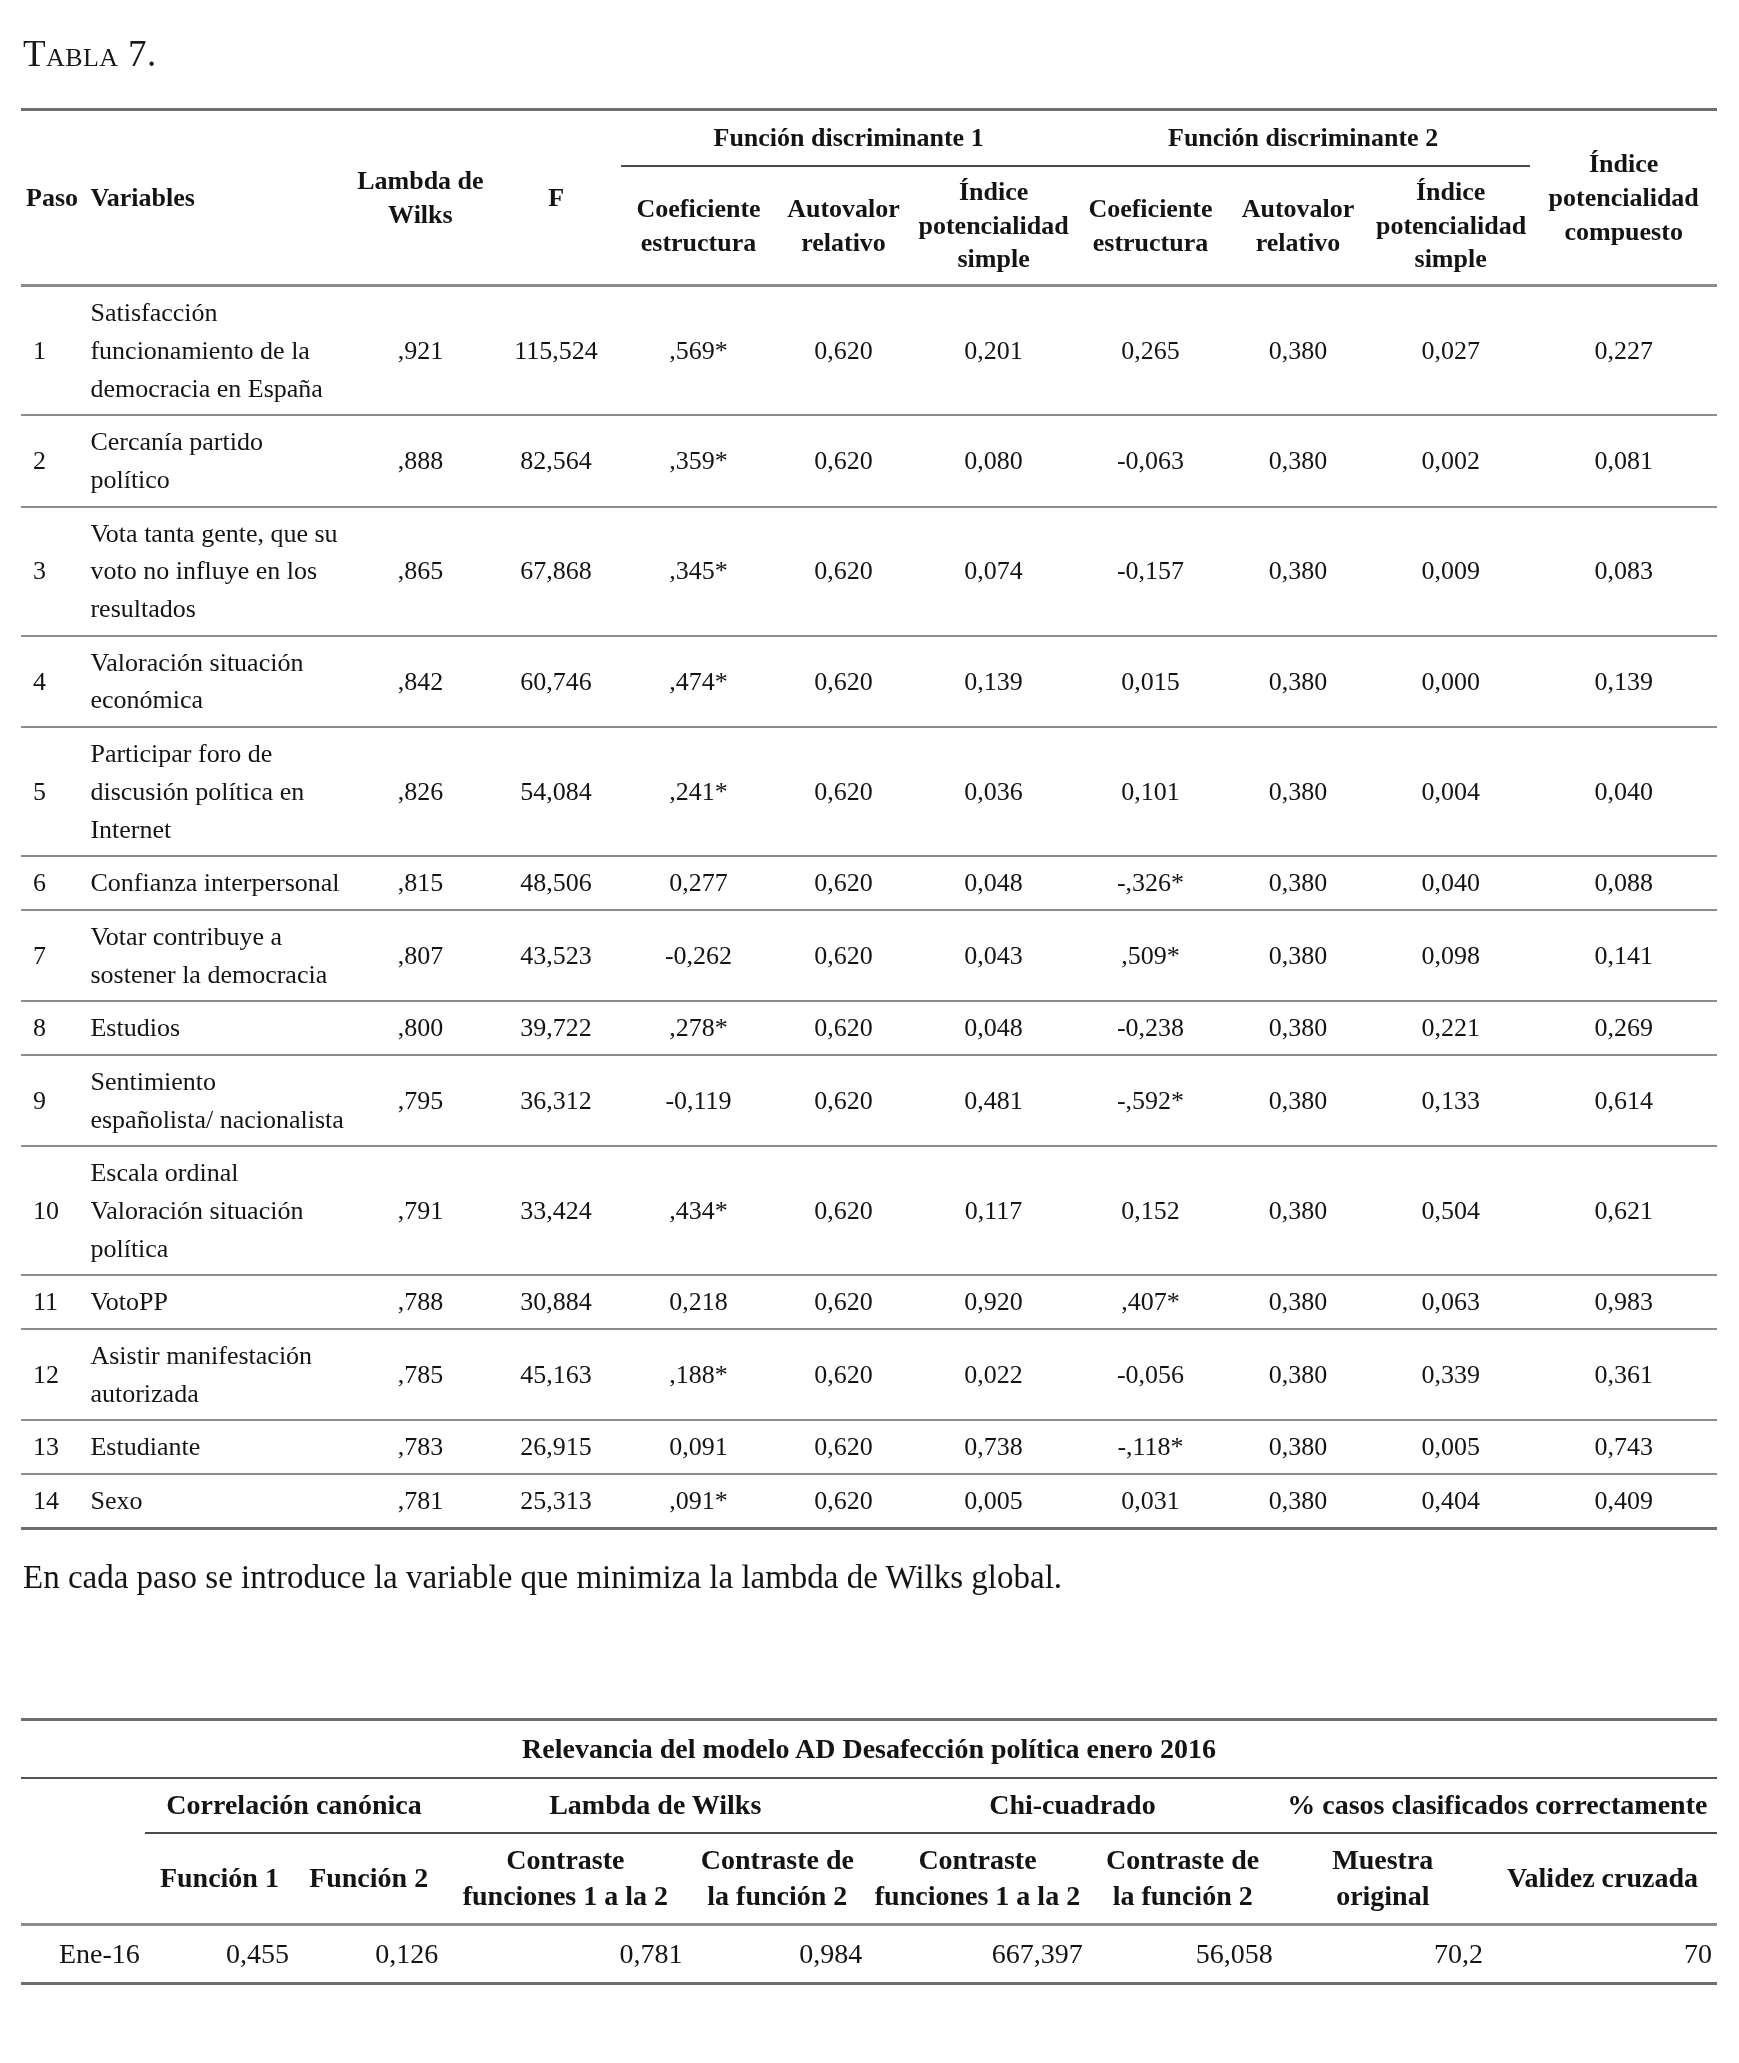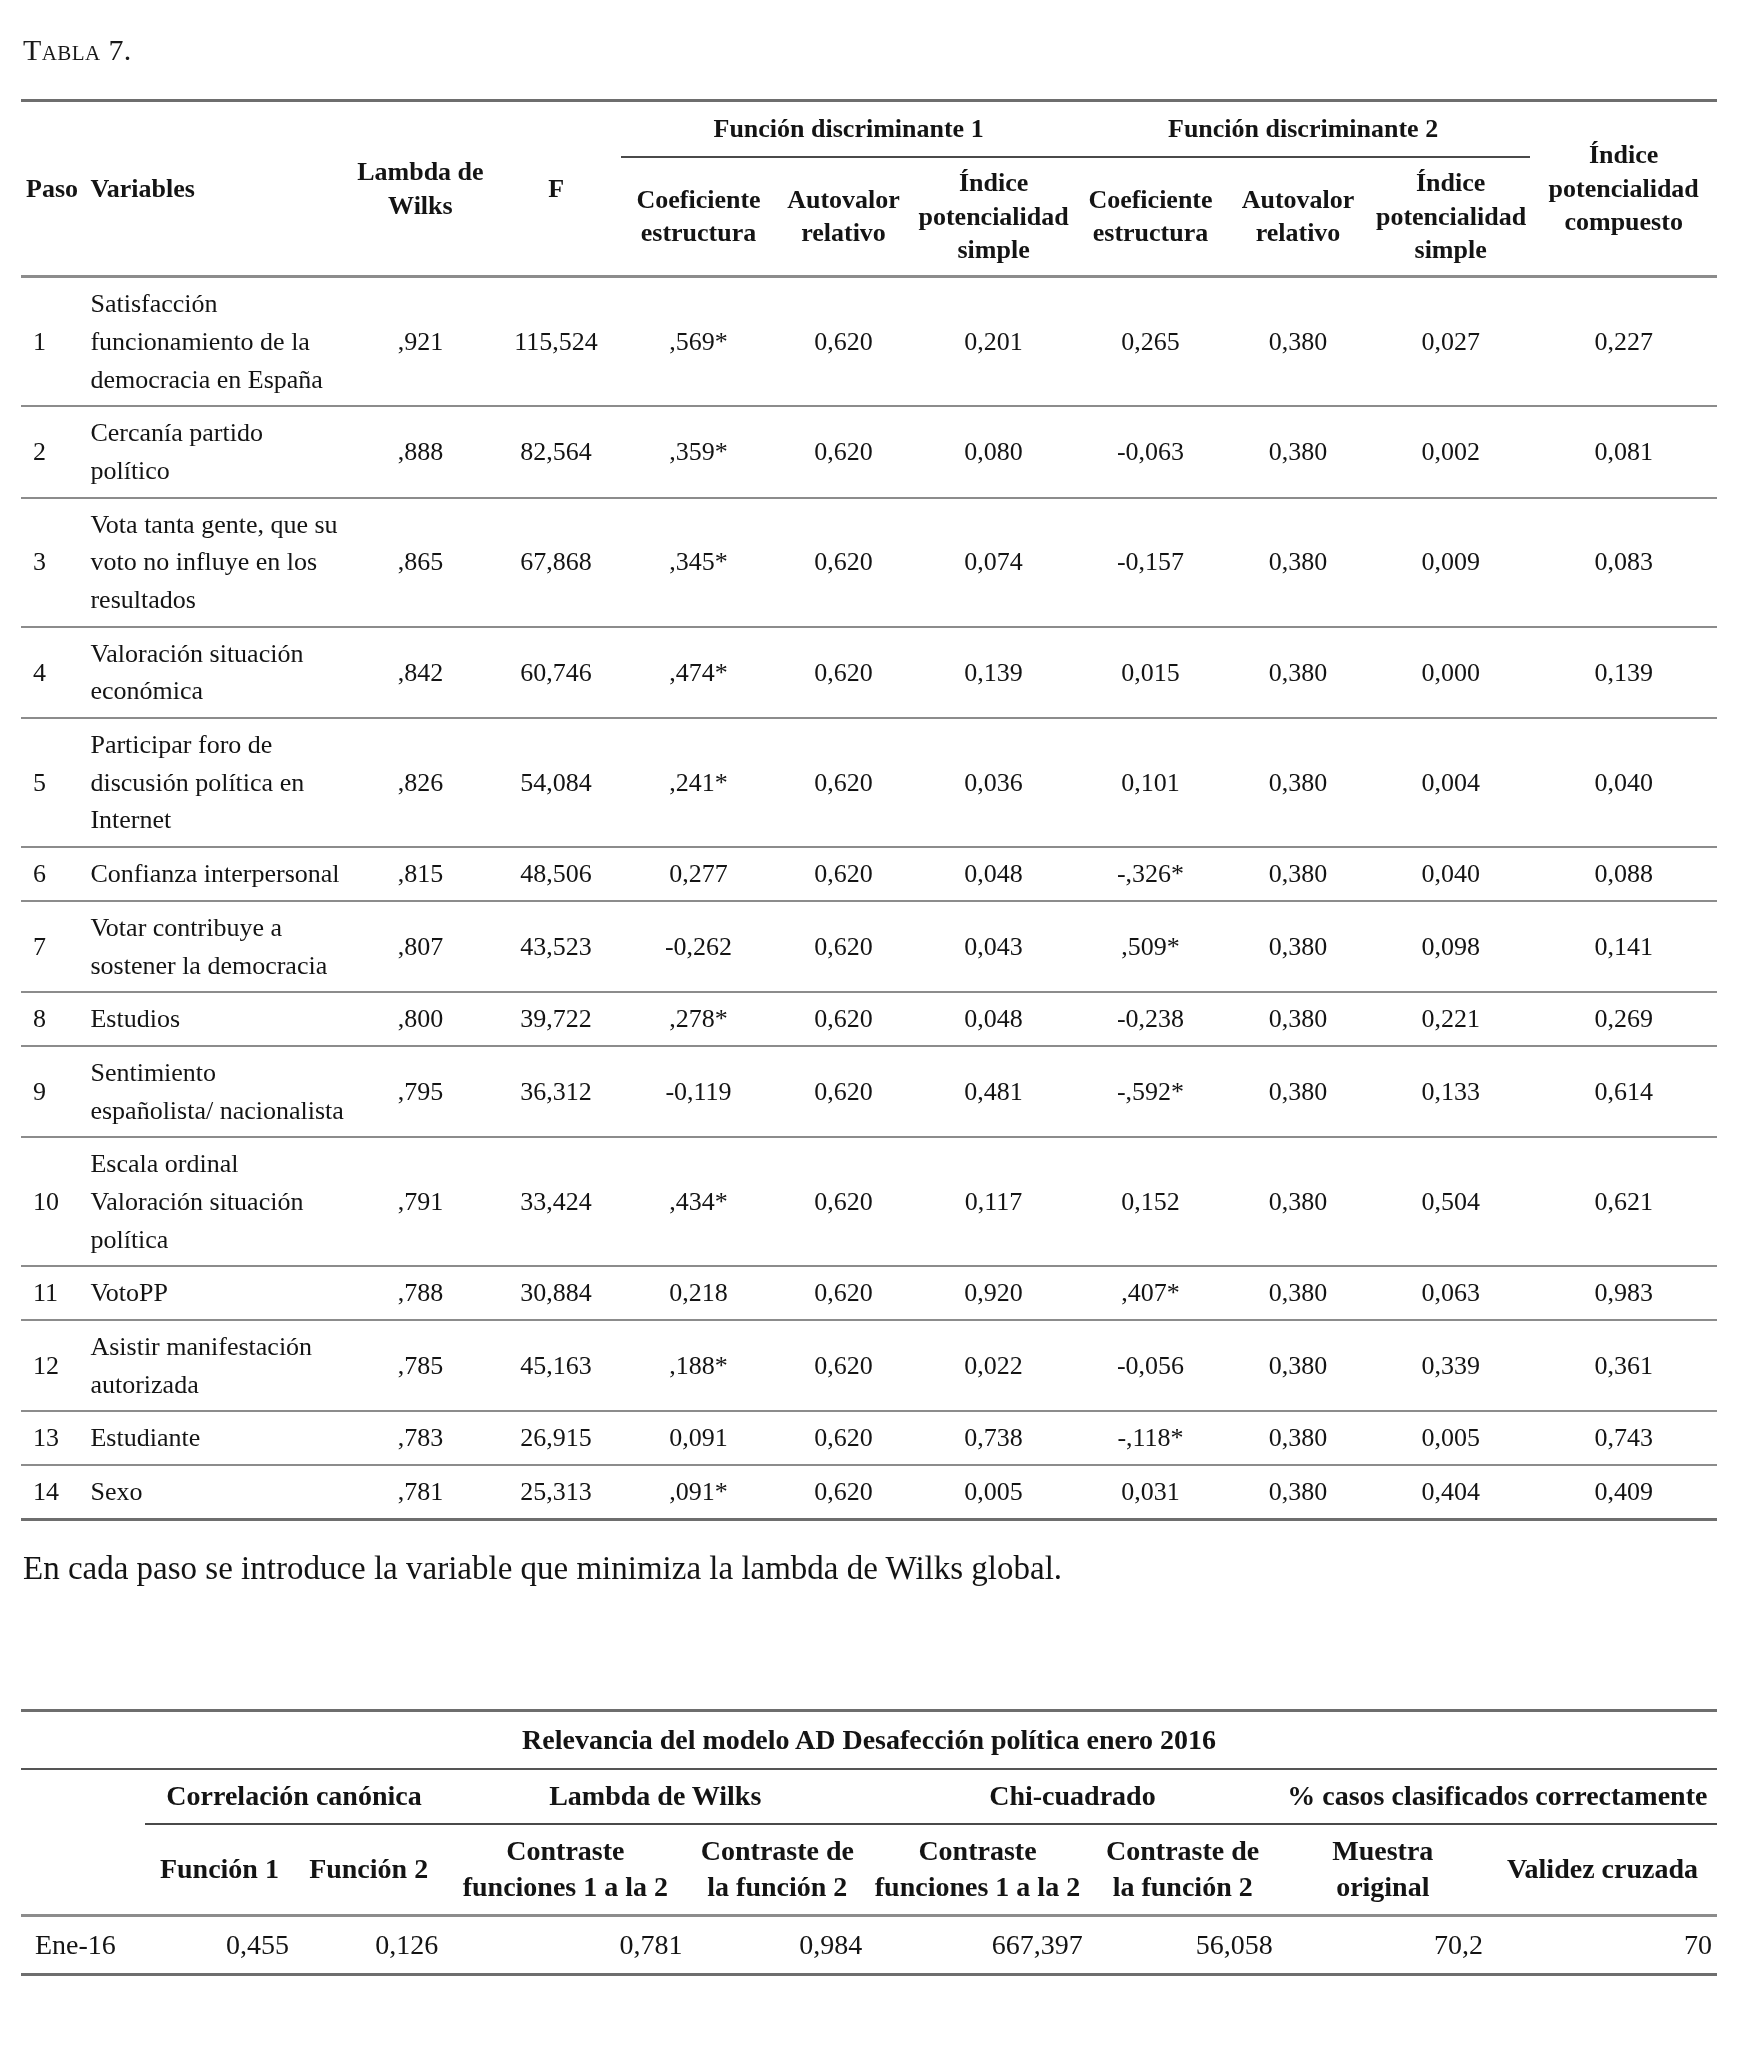--- a/index.html
+++ b/index.html
@@ -4,21 +4,21 @@
 <style>
   html,body { margin:0; padding:0; background:#ffffff; }
   body { font-family:"Liberation Serif","DejaVu Serif",serif; color:#141414; }
   .page {
     width:1739px; min-height:2063px; box-sizing:border-box;
     padding:30px 22px 30px 21px; background:#fff;
   }
   
   .title-block { margin:0 0 30px 2px; }
   .title-line {
-    font-variant:small-caps; font-size:30px; line-height:1.3;
+    font-variant:small-caps; font-size:37px; line-height:1.3;
     letter-spacing:0.4px; color:#1a1a1a;
   }
   
   table { border-collapse:collapse; width:100%; table-layout:fixed; }
   .t1 { border-top:3px solid #6e6e6e; font-size:26px; }
   .t1 thead th {
     font-weight:bold; padding:8px 5px; vertical-align:middle;
     line-height:1.3; text-align:center; border-bottom:3px solid #8c8c8c;
   }
   .t1 thead th.h-left { text-align:left; }
@@ -46,21 +46,21 @@
     font-weight:bold; text-align:center; white-space:nowrap;
     border-bottom:2px solid #4a4a4a;
   }
   .t2 th.corner { border-bottom:3px solid #8c8c8c; }
   .t2 th.sub {
     font-weight:bold; text-align:center; border-bottom:3px solid #8c8c8c;
   }
   .t2 td {
     text-align:right; border-bottom:3px solid #6e6e6e; padding:10px 5px;
   }
-  .t2 td.c-periodo { text-align:left; padding-left:14px; }
+  .t2 td.c-periodo { text-align:right; padding-left:14px; }
 </style>
 </head>
 <body>
 
 <div class="page">
 
   <div class="title-block">
     <div class="title-line">Tabla 7.</div>
   </div>
 

